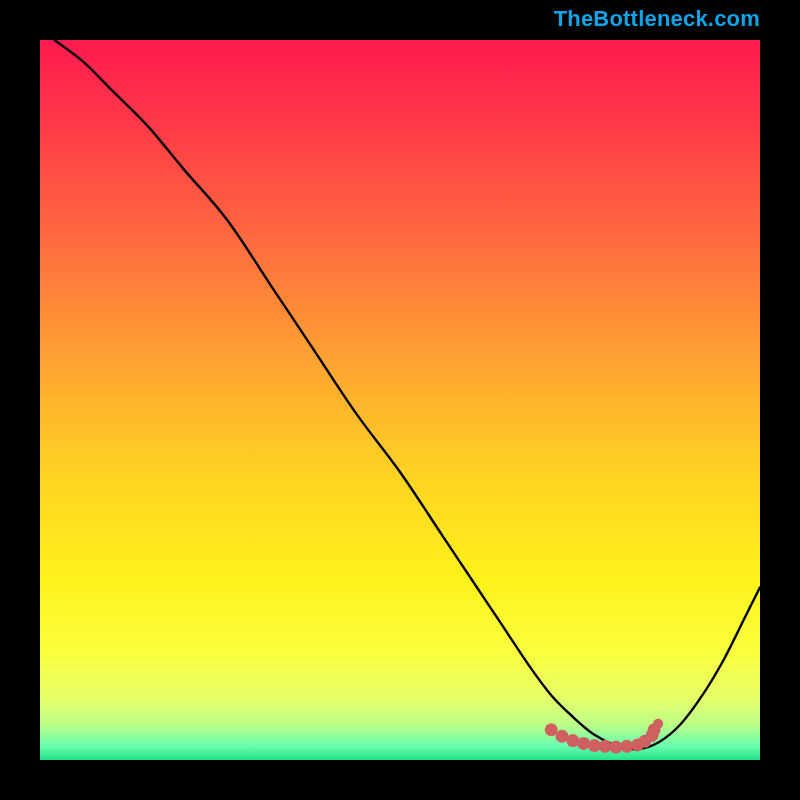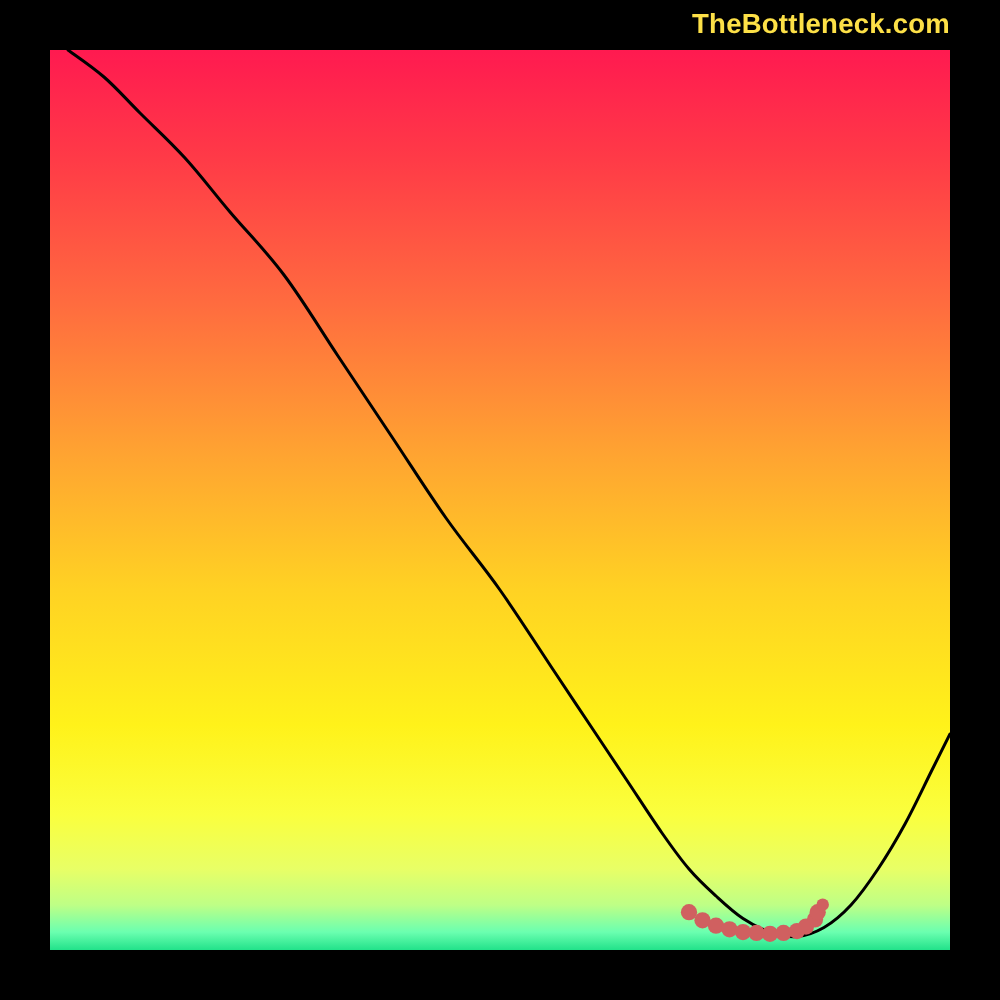--- a/index.html
+++ b/index.html
@@ -30,21 +30,21 @@
     width: 100%;
     height: 100%;
   }
   .watermark {
     position: absolute;
     top: 6px;
     right: 40px;
     font-family: Arial, Helvetica, sans-serif;
     font-size: 22px;
     font-weight: 600;
-    color: #fde047;
+    color: #0ea5e9;
     letter-spacing: 0.2px;
   }
   svg.curve {
     position: absolute;
     left: 0;
     top: 0;
     width: 100%;
     height: 100%;
     overflow: visible;
   }

